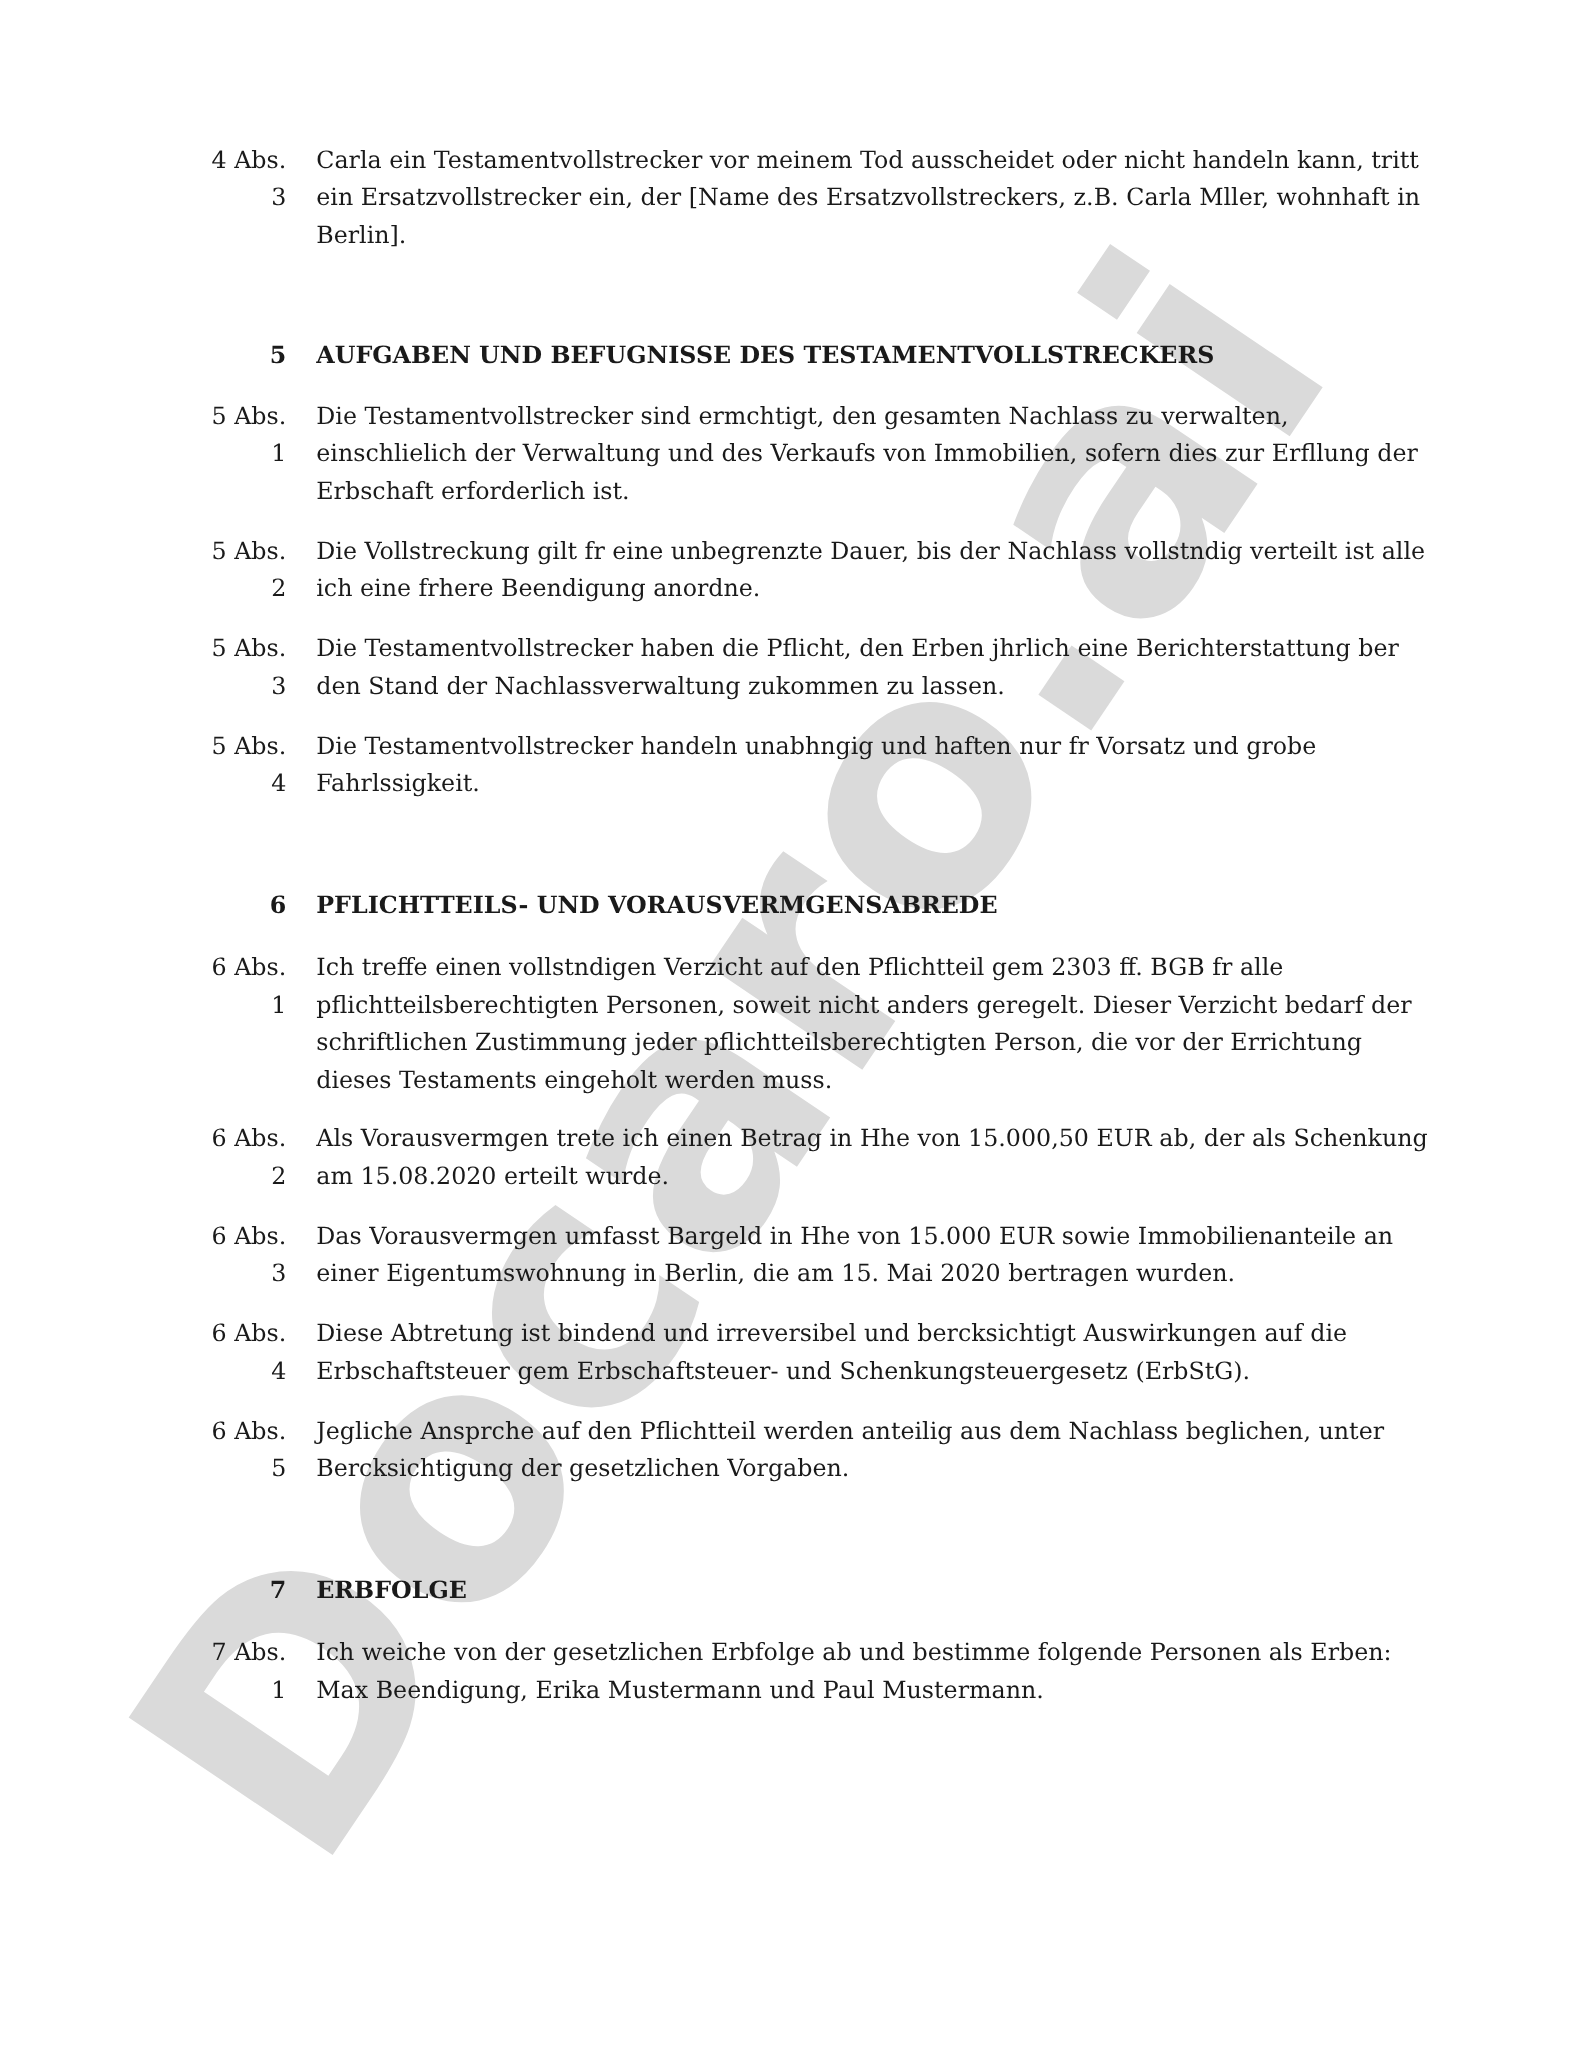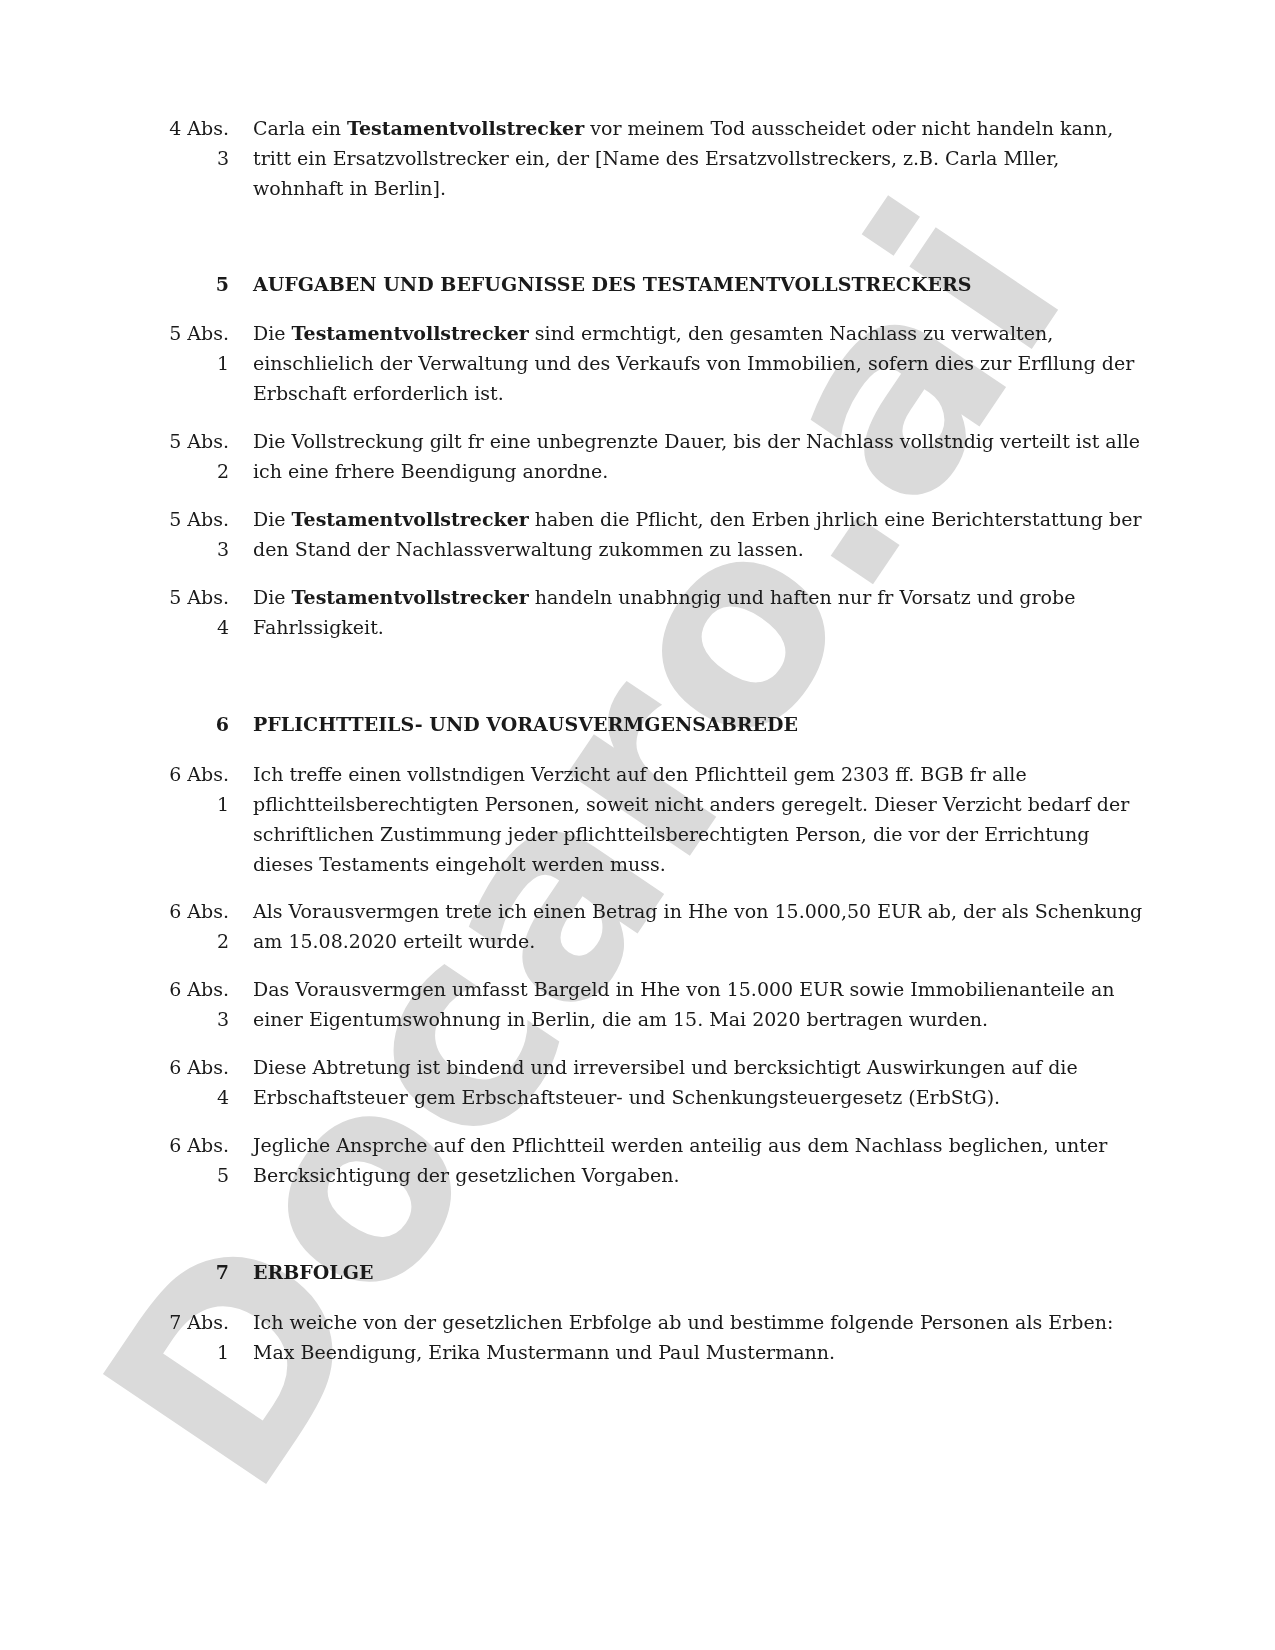--- a/index.html
+++ b/index.html
@@ -47,21 +47,21 @@
     width: 62px;
     text-align: right;
     white-space: pre-line;
   }
   .text {
     position: absolute;
     left: 86px;
     width: 900px;
   }
   .heading .num, .heading .text { font-weight: bold; }
-  b { font-weight: bold; }
+  b { font-weight: normal; }
 </style>
 </head>
 <body>
 
 <div class="watermark">Docaro.ai</div>
 
 <div class="page">
 
   <div class="para" style="top:113px">
     <div class="num"><span>4 Abs.</span><br><span>3</span></div>

